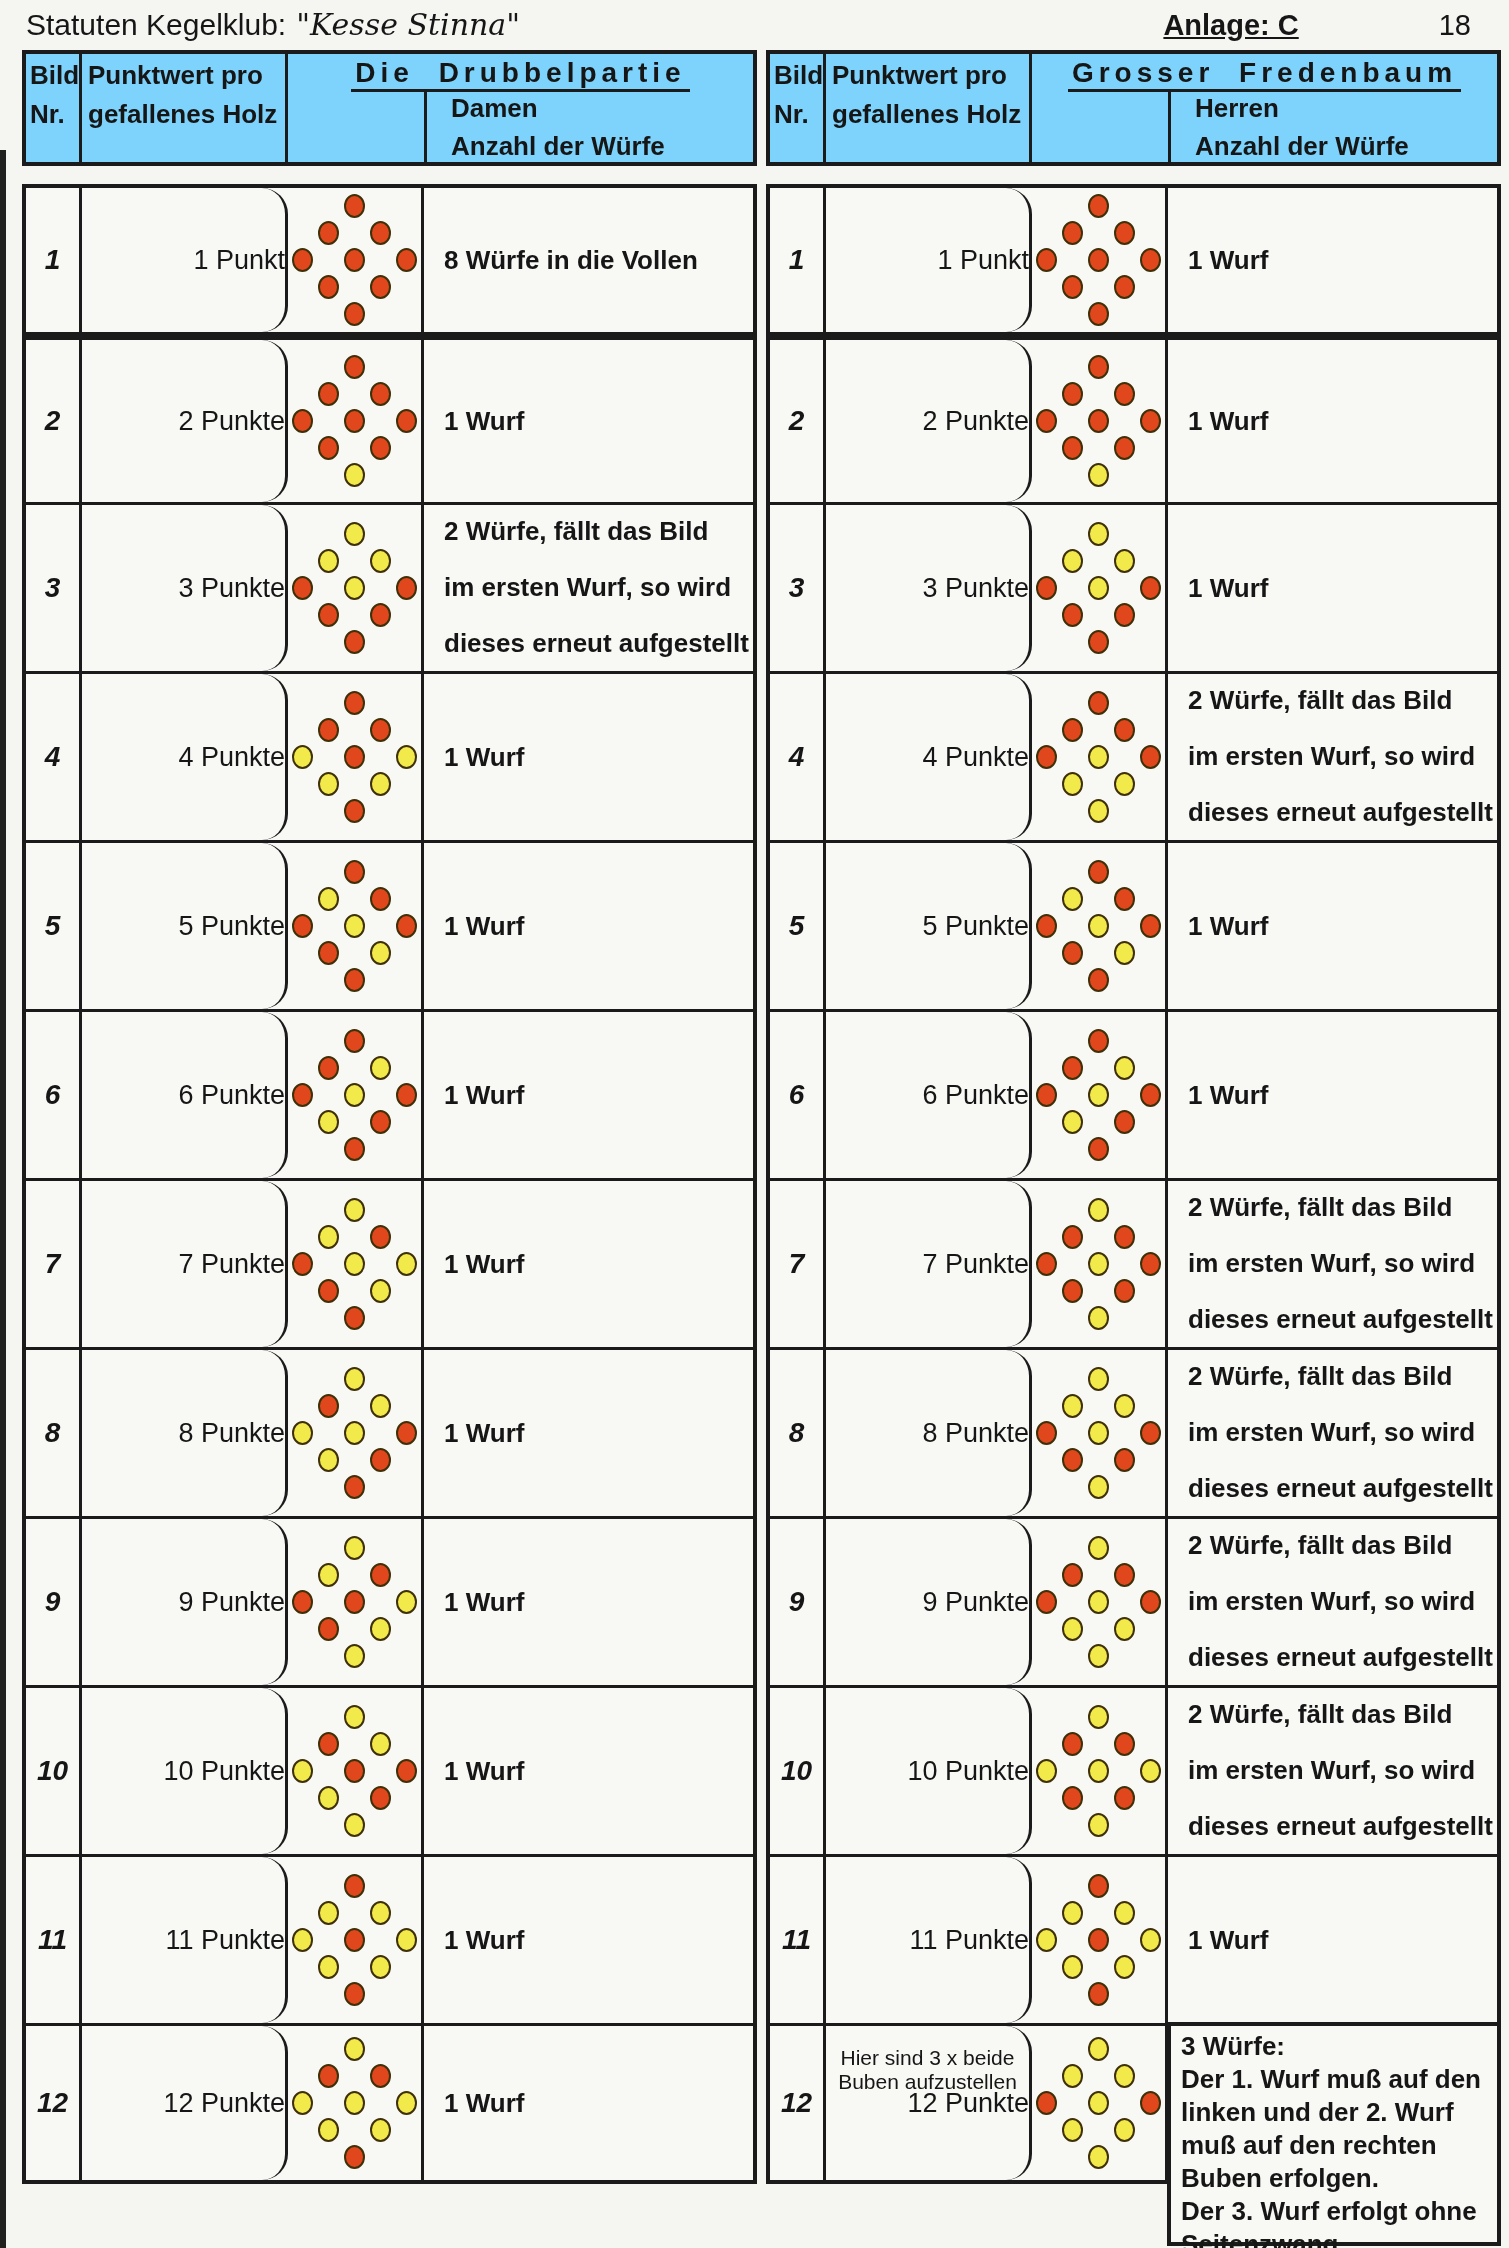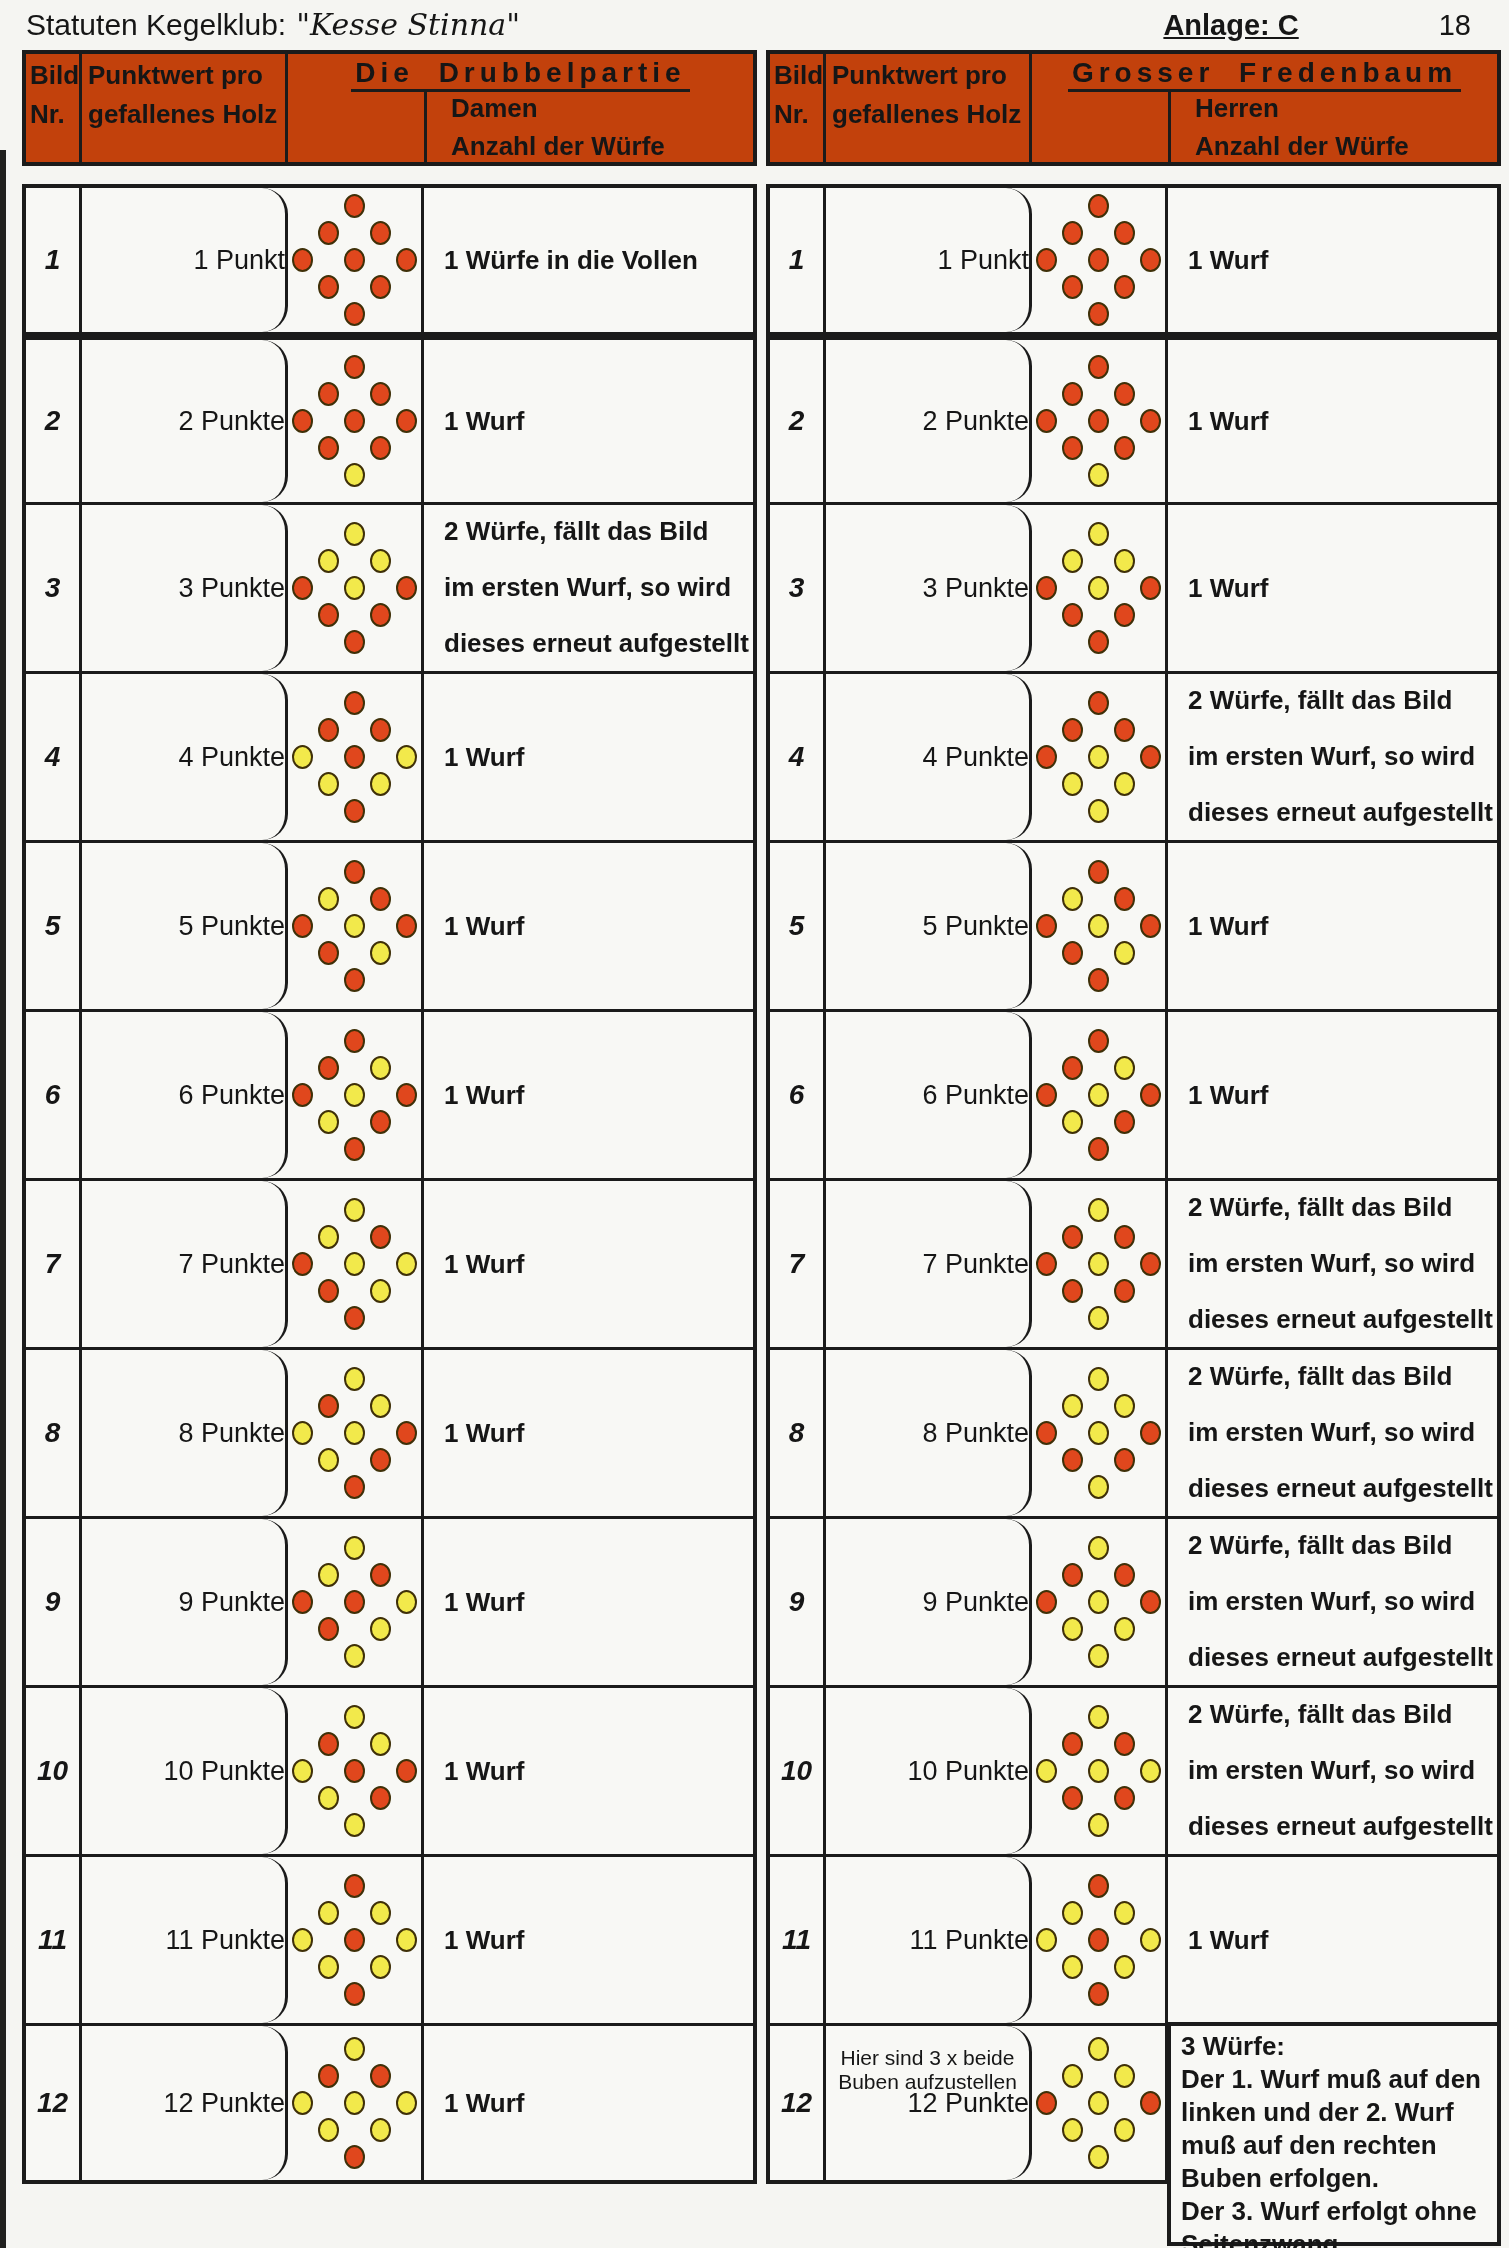--- a/index.html
+++ b/index.html
@@ -17,21 +17,21 @@
   .title-row{display:flex;align-items:flex-end;padding:8px 26px 8px 26px;height:34px;}
   .doc-title{font-size:30px;}
   .club-name{font-family:"DejaVu Serif", serif;font-style:italic;font-size:30px;}
   .title-right{margin-left:auto;display:flex;align-items:baseline;}
   .annex{font-weight:bold;font-size:29px;text-decoration:underline;margin-right:140px;}
   .pageno{font-size:29px;margin-right:12px;}
 
   
   .band{display:flex;padding-left:22px;}
   .gap{width:9px;flex:0 0 9px;}
-  .half{width:735px;flex:0 0 735px;box-sizing:border-box;background:#c2410c;}
+  .half{width:735px;flex:0 0 735px;box-sizing:border-box;background:#7dd3fc;}
 
   
   .header-band .half{border:4px solid var(--line);height:116px;display:flex;}
   .h-col1{width:56px;flex:0 0 56px;border-right:3px solid var(--line);font-weight:bold;font-size:26px;line-height:1.5;padding:2px 2px 0 4px;box-sizing:border-box;}
   .h-col2{width:206px;flex:0 0 206px;border-right:3px solid var(--line);font-weight:bold;font-size:26px;line-height:1.5;padding:2px 2px 0 6px;box-sizing:border-box;}
   .h-merged{flex:1;display:flex;flex-direction:column;}
   .h-title{text-align:center;padding-top:3px;font-weight:bold;font-size:28px;border-radius:12px;}
   .h-title span{letter-spacing:5px;word-spacing:12px;border-bottom:3px solid var(--line);padding:0 4px 1px 4px;}
   .h-sub{flex:1;display:flex;}
   .h-spacer{width:136px;flex:0 0 136px;border-right:3px solid var(--line);}
@@ -153,21 +153,21 @@
               <div class="pin pin-red p3"></div>
               <div class="pin pin-red p4"></div>
               <div class="pin pin-red p5"></div>
               <div class="pin pin-red p6"></div>
               <div class="pin pin-red p7"></div>
               <div class="pin pin-red p8"></div>
               <div class="pin pin-red p9"></div>
             </div>
       </div>
       <div class="cell cell-wuerfe">
-        <div class="note">1 Würfe in die Vollen</div>
+        <div class="note">8 Würfe in die Vollen</div>
       </div>
     </div>
     <div class="gap"></div>
     <div class="half-row right">
       <div class="cell cell-nr">1</div>
       <div class="cell cell-points">
 
         <div class="points-text">1 Punkt</div>
       </div>
       <div class="cell cell-fig">

